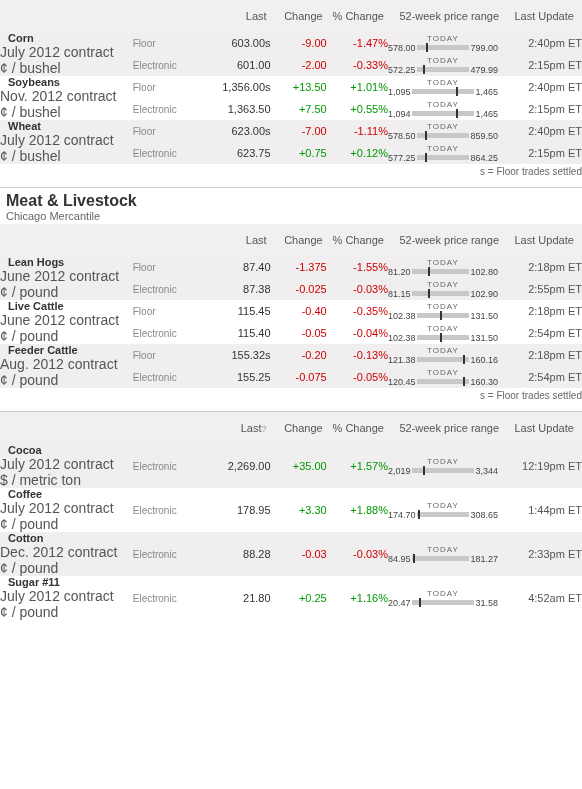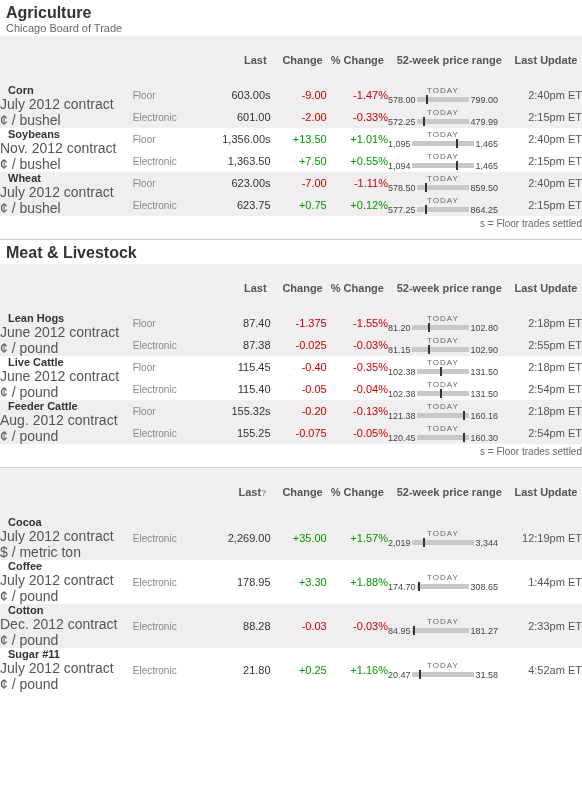--- a/index.html
+++ b/index.html
@@ -4,21 +4,21 @@
   <style>
     * { margin: 0; padding: 0; box-sizing: border-box; }
     body { font-family: Arial, Helvetica, sans-serif; font-size: 11px; color: #333; background: #fff; width: 582px; }
     
     .section { margin-bottom: 8px; }
     .section-header { padding: 4px 6px 2px 6px; }
     .section-title { font-size: 16px; font-weight: bold; color: #333; }
     .section-subtitle { font-size: 11px; color: #666; }
     table { width: 100%; border-collapse: collapse; }
     
-    th { font-size: 11px; font-weight: bold; color: #555; text-align: right; padding: 18px 4px; }
+    th { font-size: 11px; font-weight: normal; color: #555; text-align: right; padding: 10px 4px; }
     th.commodity-col { text-align: left; width: 130px; }
     th.type-col { width: 70px; text-align: left; }
     th.last-col { width: 65px; }
     th.change-col { width: 55px; }
     th.pct-col { width: 60px; }
     th.range-col { width: 120px; text-align: center; }
     th.update-col { width: 70px; text-align: left; }
     
     td.commodity-name { width: 130px; text-align: left; vertical-align: top; }
     td.type-cell { width: 70px; color: #888; font-size: 10px; }
@@ -50,24 +50,20 @@
     .bar-bg { flex: 1; height: 5px; background: #c8c8c8; position: relative; border-radius: 0; }
     .bar-marker { position: absolute; top: -2px; height: 9px; width: 2px; background: #333; }
 
     .last-help { font-size: 9px; color: #999; cursor: pointer; }
   </style>
 </head>
 <body>
 
 <div id="app">
     <div class="section">
-      <div class="section-header">
-    <div class="section-title">Agriculture</div>
-    <div class="section-subtitle">Chicago Board of Trade</div>
-  </div>
       <table>
         <thead>
           <tr class="header-row">
     <th class="commodity-col"></th>
     <th class="type-col"></th>
     <th class="last-col">Last</th>
     <th class="change-col">Change</th>
     <th class="pct-col">% Change</th>
     <th class="range-col">52-week price range</th>
     <th class="update-col">Last Update</th>
@@ -198,20 +194,21 @@
             <td class="update-cell">2:15pm ET</td>
           </tr>
         </tbody>
       </table>
       <div class="footnote">s = Floor trades settled</div>
     </div>
     <hr class="divider">
     <div class="section">
       <div class="section-header">
     <div class="section-title">Meat &amp; Livestock</div>
+    <div class="section-subtitle">Chicago Mercantile</div>
   </div>
       <table>
         <thead>
           <tr class="header-row">
     <th class="commodity-col"></th>
     <th class="type-col"></th>
     <th class="last-col">Last</th>
     <th class="change-col">Change</th>
     <th class="pct-col">% Change</th>
     <th class="range-col">52-week price range</th>

